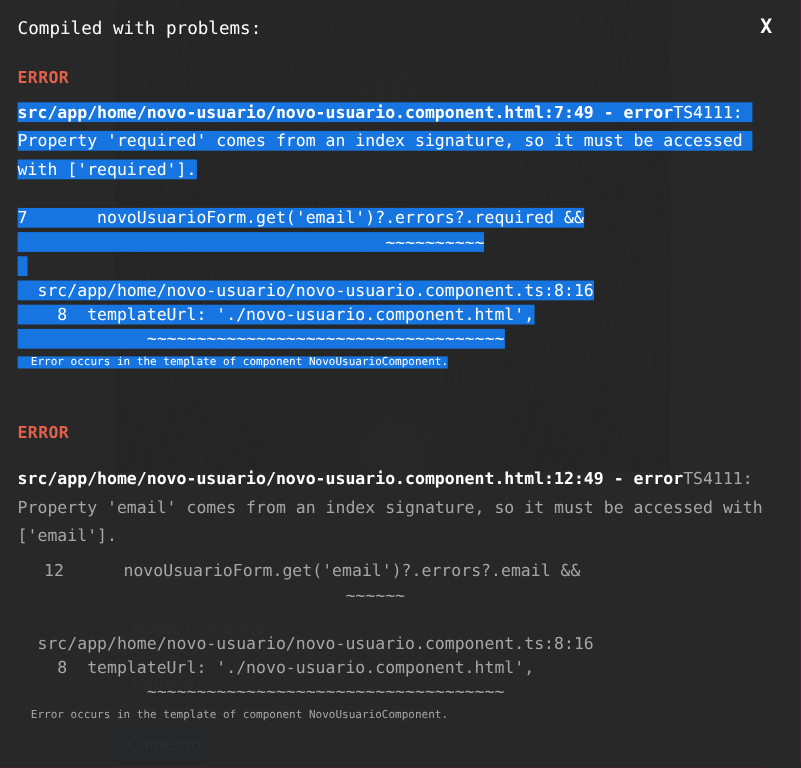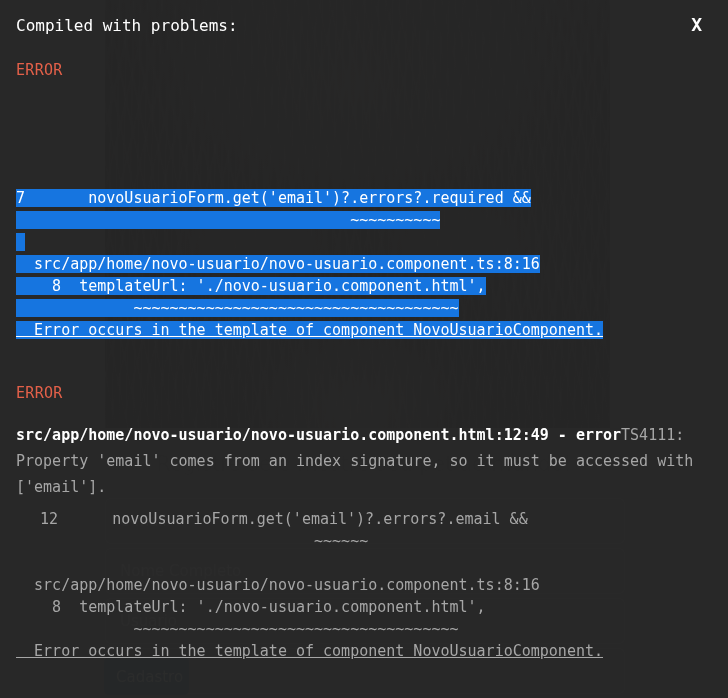--- a/index.html
+++ b/index.html
@@ -142,21 +142,21 @@
     padding: 0;
   }
 
   .err-label {
     color: #e36049;
     font-size: 15px;
     letter-spacing: 0.3px;
   }
 
   .err-block { position: absolute; left: 0; right: 0; }
-  .err-block .err-label { position: absolute; left: 16px; top: 0; }
+  .err-block .err-label { position: absolute; left: 16px; top: 0; font-weight: bold; }
 
   .err-title {
     font-weight: bold;
     color: #ffffff;
     margin-top: 32px;
   }
   .err-body { color: #a6a6a6; }
 
   
   .sel {
@@ -185,23 +185,22 @@
   }
   .squig {
     position: absolute;
     white-space: pre;
     font-size: 15px;
     line-height: 26px;
   }
   .footline {
     position: absolute;
     white-space: pre;
-    font-size: 15px;
-    line-height: 26px;
-    text-decoration: underline;
+    font-size: 10px;
+    line-height: 26px;
   }
 </style>
 </head>
 <body>
 
 <div id="screen">
 
   <div class="app-layer">
     <div class="hero-photo"></div>
     <div class="hero-heading">Registre-se e mostre seu pet ao mundo!</div>
@@ -218,20 +217,21 @@
 
   <div class="overlay">
 
     <div class="overlay-head">Compiled with problems:</div>
     <button class="close-x">X</button>
 
     <div class="err-block" style="top:60px;">
       <span class="err-label">ERROR</span>
     </div>
 
+    <div class="msg" style="top:89px;"><span class="sel-strong">src/app/home/novo-usuario/novo-usuario.component.html:7:49 - error</span><span class="sel">TS4111: Property 'required' comes from an index signature, so it must be accessed with ['required'].</span></div>
 
     <div class="codeline" style="top:185px;"><span class="sel">7       novoUsuarioForm.get('email')?.errors?.required &amp;&amp;</span></div>
 
     <div class="squig" style="left:16px; top:207px; width:700px;"><span class="sel">                                     ~~~~~~~~~~</span></div>
 
     <div class="codeline" style="top:229px;"><span class="sel"> </span></div>
 
     <div class="codeline" style="top:251px;"><span class="sel">  src/app/home/novo-usuario/novo-usuario.component.ts:8:16</span></div>
 
     <div class="codeline" style="top:273px;"><span class="sel">    8  templateUrl: './novo-usuario.component.html',</span></div>

